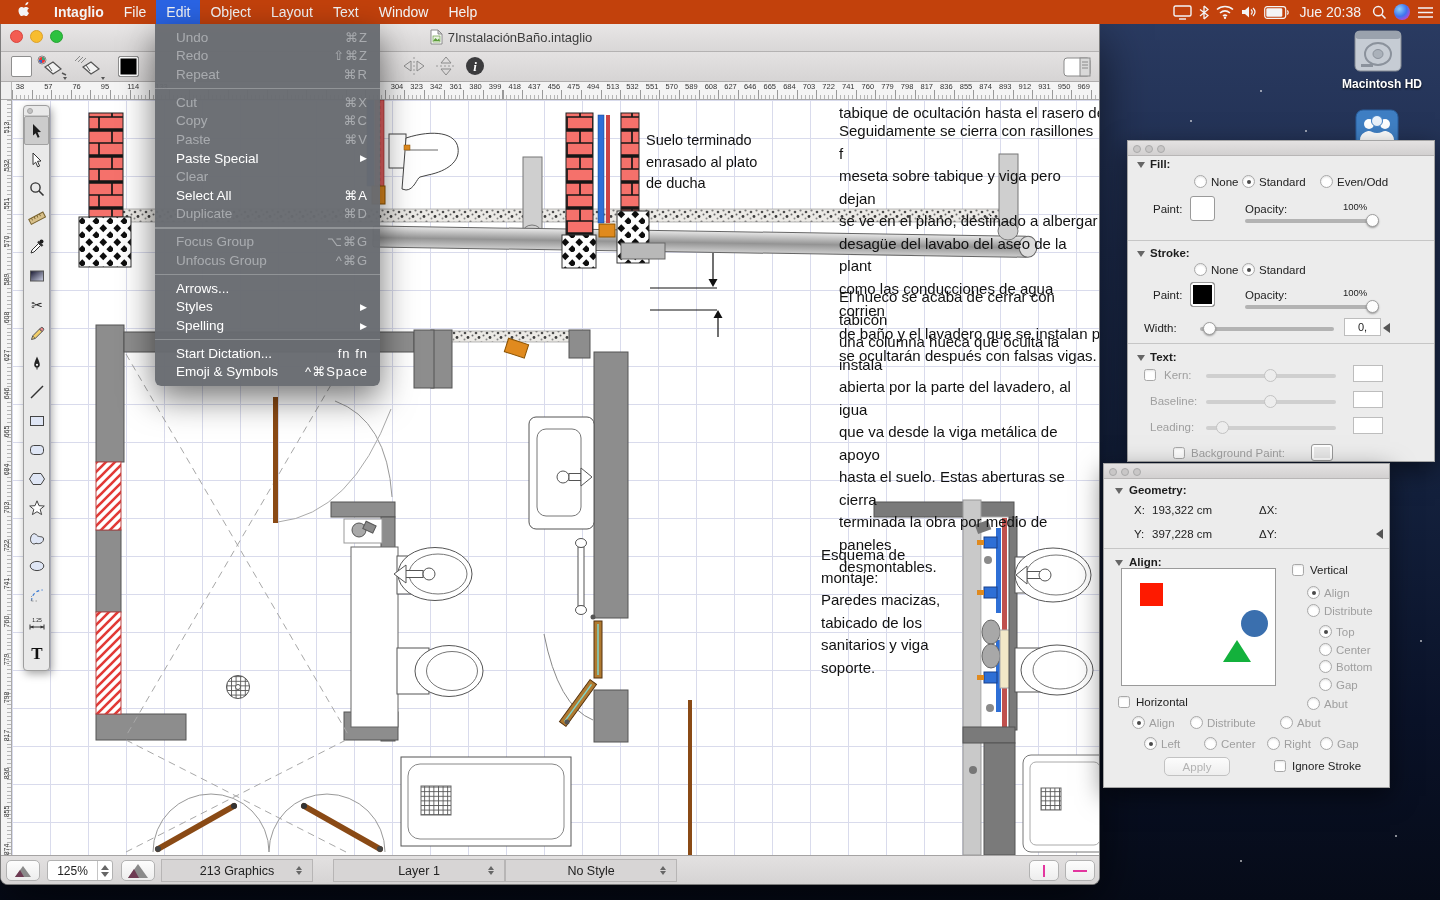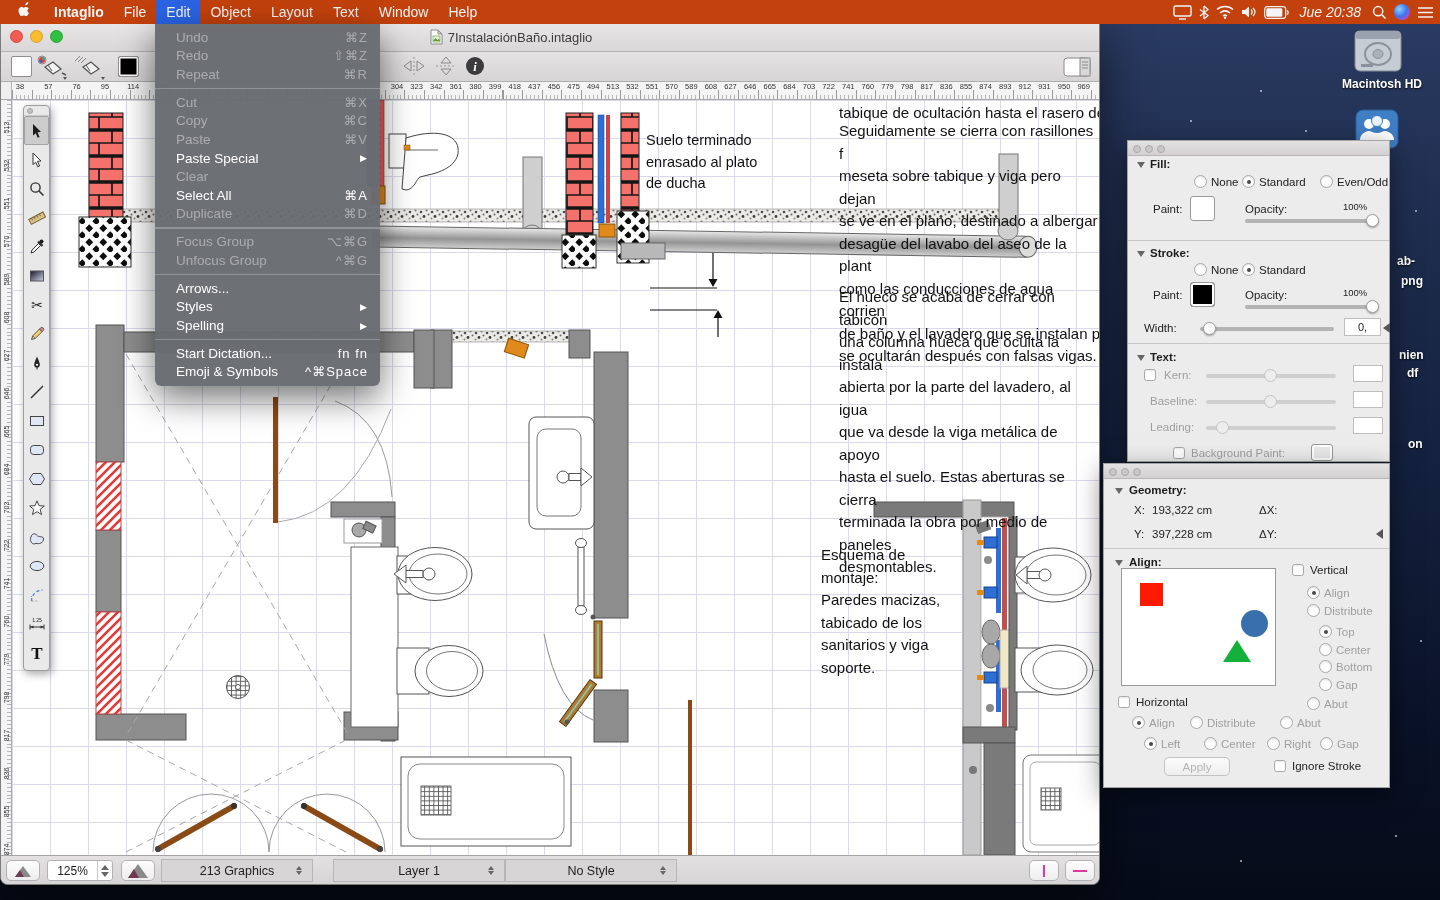--- a/index.html
+++ b/index.html
@@ -14,21 +14,21 @@
   .dt-label{position:absolute;color:#fff;font-weight:bold;font-size:12px;text-shadow:0 1px 2px rgba(0,0,0,.9);}
 
   
   #menubar{left:0;top:0;width:1440px;height:24px;background:#c2410c;z-index:60;
     display:flex;align-items:center;color:#f3f4f6;font-size:14px;}
   .mb-item{padding:0 10px;height:24px;line-height:24px;}
   .mb-app{font-weight:bold;}
   .mb-active{background:#2a64e4;border-radius:0;}
   #mb-right{position:absolute;right:6px;top:0;height:24px;display:flex;align-items:center;gap:7px;}
   #mb-right svg{display:block;}
-  .mb-clock{font-size:14px;padding:0 4px;font-style:italic;}
+  .mb-clock{font-size:14px;padding:0 4px;}
 
   
   #edit-menu{left:155px;top:24px;width:225px;background:rgba(104,107,113,.97);z-index:70;
     border-radius:0 0 6px 6px;box-shadow:0 12px 34px rgba(0,0,0,.55);padding:4px 0 5px 0;}
   .menu-item{height:18.6px;display:flex;justify-content:space-between;align-items:center;
     padding:0 12px 0 21px;font-size:13.5px;color:#fff;}
   .menu-item.disabled{color:rgba(235,237,240,.47);}
   .mi-s{font-size:13px;letter-spacing:1px;}
   .mi-s.sub{font-size:9px;}
   .menu-sep{height:1.5px;background:rgba(255,255,255,.25);margin:4px 0 3.8px 0;}
@@ -681,21 +681,21 @@
         </svg>
     </div>
     <div class="sb-btn" style="left:1064px;width:30px">
       <svg width="16" height="14">
           <path d="M1,7 H15" stroke="#e3369f" stroke-width="2"></path>
         </svg>
     </div>
   </div>
 </div>
 
-<div class="palette abs" style="left:1127px;top:140px;width:263px;height:322px">
+<div class="palette abs" style="left:1127px;top:140px;width:308px;height:322px">
   <div class="pal-head">
     <span class="pd" style="left:5px"></span>
     <span class="pd" style="left:17px"></span>
       <span class="pd" style="left:29px"></span>
   </div>
   <span class="disc" style="left:9px;top:21px"></span>
   <span class="sec-h" style="left:22px;top:17px">Fill:</span>
   <span class="radio" style="left:66px;top:34px">
       <span class="dot"></span>
       <span>None</span>

